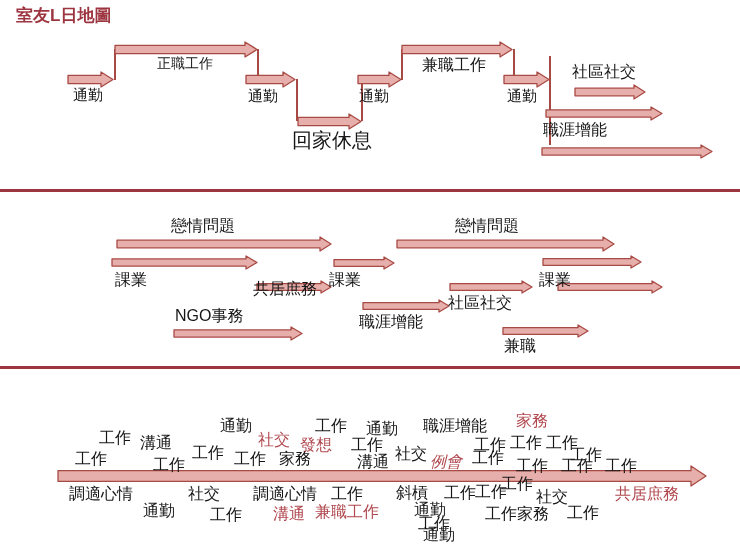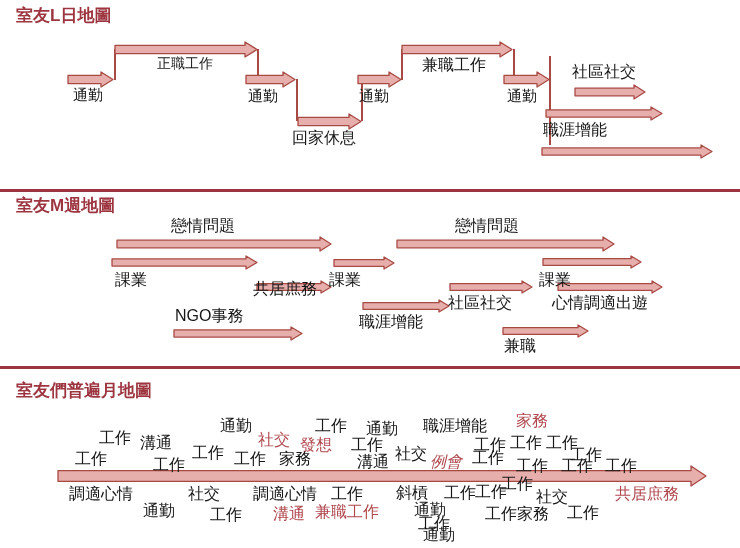--- a/index.html
+++ b/index.html
@@ -52,28 +52,27 @@
     </svg>
     <svg width="118" height="15" style="position: absolute; left: 545px; top: 106px; overflow: visible;">
       <polygon points="1,3.9000000000000004 106,3.9000000000000004 106,1 117,7.5 106,14 106,11.1 1,11.1" fill="#e7afab" stroke="#a84a44" stroke-width="1.3" stroke-linejoin="round"></polygon>
     </svg>
     <svg width="172" height="15" style="position: absolute; left: 541px; top: 144px; overflow: visible;">
       <polygon points="1,3.9000000000000004 160,3.9000000000000004 160,1 171,7.5 160,14 160,11.1 1,11.1" fill="#e7afab" stroke="#a84a44" stroke-width="1.3" stroke-linejoin="round"></polygon>
     </svg>
     <div class="label" style="left: 73px; top: 87px; font-size: 15px;">通勤</div>
     <div class="label" style="left: 157px; top: 56px; font-size: 14px;">正職工作</div>
     <div class="label" style="left: 248px; top: 88px; font-size: 15px;">通勤</div>
-    <div class="label" style="left: 292px; top: 129px; font-size: 16px;">回家休息</div>
+    <div class="label" style="left: 292px; top: 129px; font-size: 20px;">回家休息</div>
     <div class="label" style="left: 359px; top: 88px; font-size: 15px;">通勤</div>
     <div class="label" style="left: 422px; top: 56px; font-size: 16px;">兼職工作</div>
     <div class="label" style="left: 507px; top: 88px; font-size: 15px;">通勤</div>
     <div class="label" style="left: 572px; top: 63px; font-size: 16px;">社區社交</div>
     <div class="label" style="left: 543px; top: 121px; font-size: 16px;">職涯增能</div>
     <div class="divider" style="top: 189px;"></div>
-    <div class="label title" style="left: 16px; top: 196px;">室友M週地圖</div>
     <svg width="216" height="16" style="position: absolute; left: 116px; top: 236px; overflow: visible;">
       <polygon points="1,4.16 204,4.16 204,1 215,8 204,15 204,11.84 1,11.84" fill="#e7afab" stroke="#a84a44" stroke-width="1.3" stroke-linejoin="round"></polygon>
     </svg>
     <svg width="219" height="16" style="position: absolute; left: 396px; top: 236px; overflow: visible;">
       <polygon points="1,4.16 207,4.16 207,1 218,8 207,15 207,11.84 1,11.84" fill="#e7afab" stroke="#a84a44" stroke-width="1.3" stroke-linejoin="round"></polygon>
     </svg>
     <svg width="147" height="15" style="position: absolute; left: 111px; top: 255px; overflow: visible;">
       <polygon points="1,3.9000000000000004 135,3.9000000000000004 135,1 146,7.5 135,14 135,11.1 1,11.1" fill="#e7afab" stroke="#a84a44" stroke-width="1.3" stroke-linejoin="round"></polygon>
     </svg>
     <svg width="62" height="14" style="position: absolute; left: 333px; top: 256px; overflow: visible;">
@@ -102,24 +101,22 @@
     </svg>
     <div class="label" style="left: 171px; top: 217px;">戀情問題</div>
     <div class="label" style="left: 455px; top: 217px;">戀情問題</div>
     <div class="label" style="left: 115px; top: 271px;">課業</div>
     <div class="label" style="left: 329px; top: 271px;">課業</div>
     <div class="label" style="left: 539px; top: 271px;">課業</div>
     <div class="label" style="left: 175px; top: 307px;">NGO事務</div>
     <div class="label" style="left: 253px; top: 280px;">共居庶務</div>
     <div class="label" style="left: 359px; top: 313px;">職涯增能</div>
     <div class="label" style="left: 448px; top: 294px;">社區社交</div>
-    <div class="label" style="left: 552px; top: 294px;">心情調適出遊</div>
     <div class="label" style="left: 504px; top: 337px;">兼職</div>
     <div class="divider" style="top: 366px;"></div>
-    <div class="label title" style="left: 16px; top: 381px;">室友們普遍月地圖</div>
     <svg width="650" height="22" style="position: absolute; left: 57px; top: 465px; overflow: visible;">
       <polygon points="1,5.720000000000001 634,5.720000000000001 634,1 649,11 634,21 634,16.28 1,16.28" fill="#e7afab" stroke="#a84a44" stroke-width="1.3" stroke-linejoin="round"></polygon>
     </svg>
     <div class="label" style="left: 99px; top: 429px;">工作</div>
     <div class="label" style="left: 140px; top: 434px;">溝通</div>
     <div class="label" style="left: 192px; top: 444px;">工作</div>
     <div class="label" style="left: 220px; top: 417px;">通勤</div>
     <div class="label" style="left: 315px; top: 417px;">工作</div>
     <div class="label" style="left: 366px; top: 420px;">通勤</div>
     <div class="label" style="left: 423px; top: 417px;">職涯增能</div>

